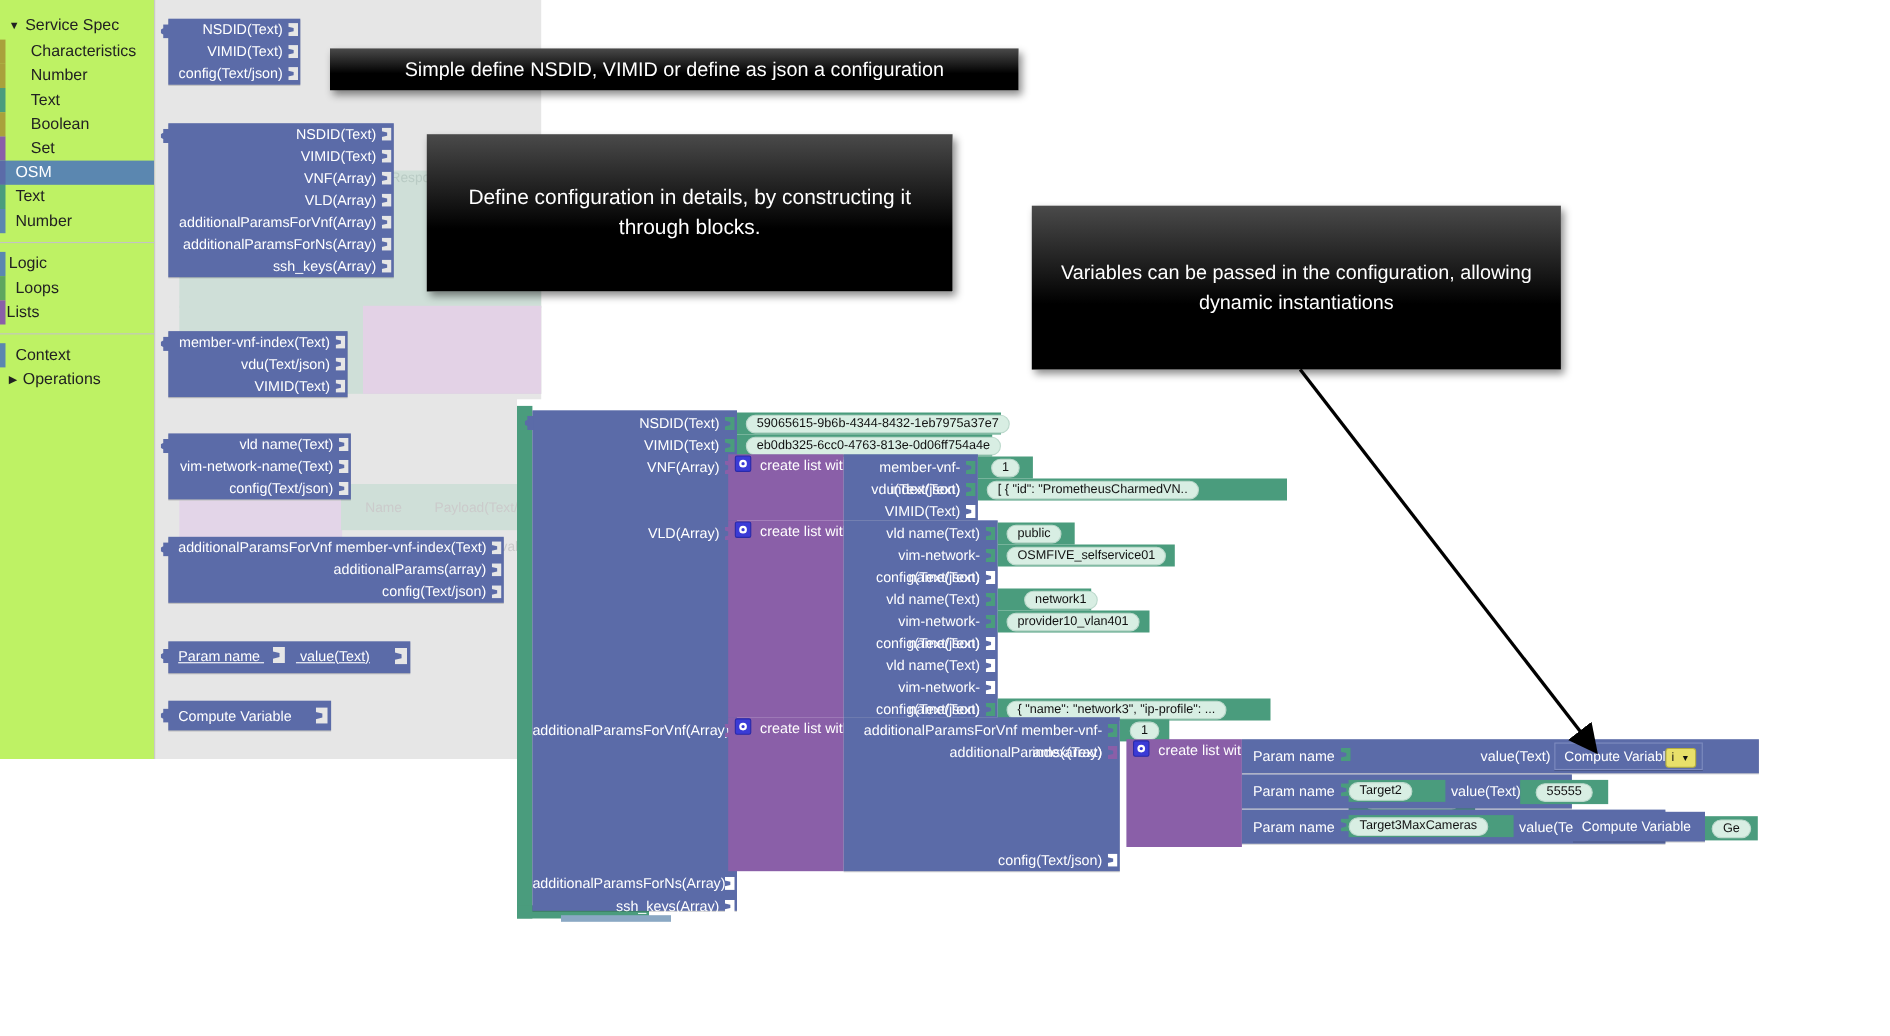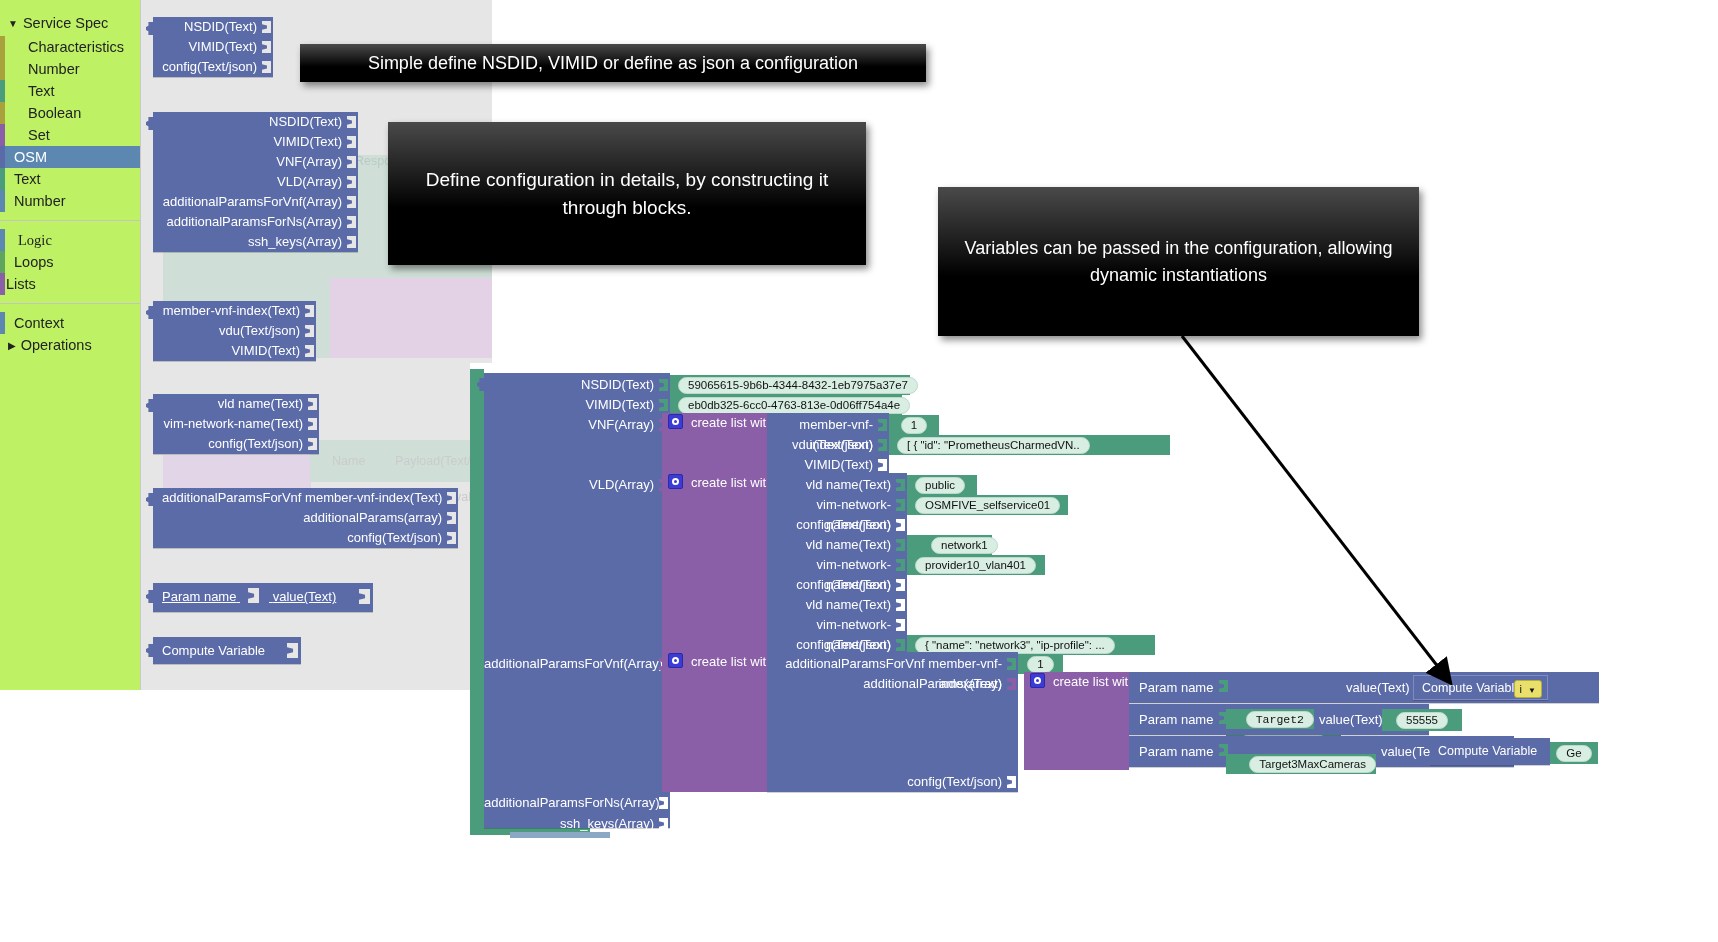--- a/index.html
+++ b/index.html
@@ -155,21 +155,21 @@
       <i style="position:absolute;left:0;top:0;bottom:0;width:5px;background:#4a9c7d;"></i>
       <span>Text</span>
     </div>
     <div class="tb-item cat root" style="padding-left:14px;">
       <i style="position:absolute;left:0;top:0;bottom:0;width:5px;background:#5b87b0;"></i>
       <span>Number</span>
     </div>
 
     <div class="tb-sep" style="margin:8px 0;"></div>
 
-    <div class="tb-item cat root" style="padding-left:18px;font-family:Liberation Serif, serif;">
+    <div class="tb-item cat root" style="padding-left:8px;">
       <i style="position:absolute;left:0;top:0;bottom:0;width:5px;background:#5b87b0;"></i>
       <span>Logic</span>
     </div>
     <div class="tb-item cat root" style="padding-left:14px;">
       <i style="position:absolute;left:0;top:0;bottom:0;width:5px;background:#5fa55f;"></i>
       <span>Loops</span>
     </div>
     <div class="tb-item cat root" style="padding-left:6px;">
       <i style="position:absolute;left:0;top:0;bottom:0;width:5px;background:#8a5fa8;"></i>
       <span>Lists</span>
@@ -426,38 +426,38 @@
       <span>i</span>
       <span style="font-size:8px;margin-left:3px;">▼</span>
     </div>
   </div>
 
   <div class="blk" style="left:659px;top:341px;width:300px;height:31px;">
     <div style="position:absolute;left:10px;top:0;height:31px;line-height:31px;font-size:13px;color:#fff;">
       <span>Param name</span>
     </div>
     <i class="sock on-green" style="left:90px;right:auto;top:8px;background:#4a9c7d;"></i>
-    <div class="greenval" style="left:97px;top:5px;width:88px;text-align:right;padding-left:0;font-family:Liberation Mono, monospace;">
+    <div class="greenval" style="left:97px;top:5px;width:88px;text-align:left;padding-left:0;">
       <span class="pill">Target2</span>
     </div>
     <div style="position:absolute;left:190px;top:0;height:31px;line-height:31px;font-size:13px;color:#fff;">
       <span>value(Text)</span>
     </div>
     <i class="sock on-green" style="left:253px;right:auto;top:8px;background:#4a9c7d;"></i>
   </div>
   <div class="greenval" style="left:912px;top:346px;width:80px;height:22px;text-align:center;padding-left:0;">
     <span class="pill" style="margin-top:3px;">55555</span>
   </div>
 
   <div class="blk" style="left:659px;top:373px;width:385px;height:31px;">
     <div style="position:absolute;left:10px;top:0;height:31px;line-height:31px;font-size:13px;color:#fff;">
       <span>Param name</span>
     </div>
     <i class="sock on-green" style="left:90px;right:auto;top:8px;background:#4a9c7d;"></i>
-    <div class="greenval" style="left:97px;top:18px;width:150px;text-align:right;padding-left:0;">
+    <div class="greenval" style="left:97px;top:5px;width:150px;text-align:left;padding-left:0;">
       <span class="pill">Target3MaxCameras</span>
     </div>
     <div style="position:absolute;left:252px;top:0;height:31px;line-height:31px;font-size:13px;color:#fff;">
       <span>value(Text)</span>
     </div>
     <i class="sock on-blue" style="left:316px;right:auto;top:8px;background:#5b6ba8;"></i>
   </div>
   <div class="blk" style="left:960px;top:375px;width:120px;height:27px;">
     <div style="position:absolute;left:8px;top:0;height:27px;line-height:27px;font-size:12.5px;color:#fff;">
       <span>Compute Variable</span>

